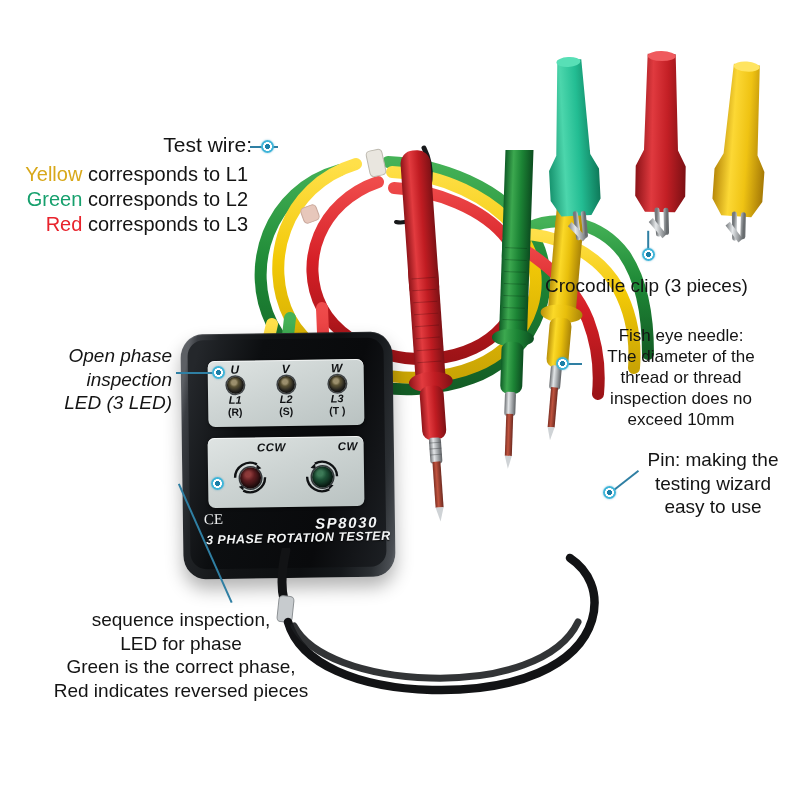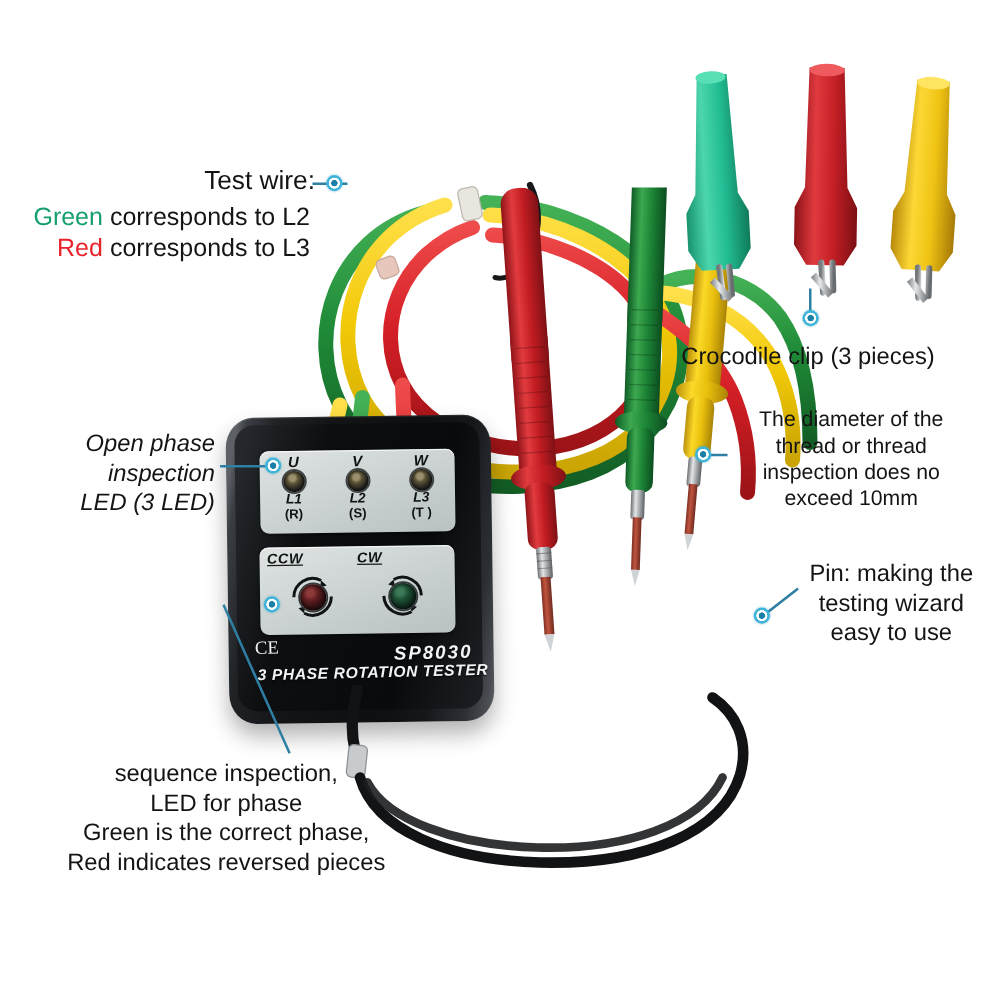--- a/index.html
+++ b/index.html
@@ -42,21 +42,21 @@
   .panel-rot{left:26px;top:104px;width:156px;height:70px;}
 
   .led-col{position:absolute;top:3px;width:46px;text-align:center;}
   .led-col .lab{font-style:italic;font-weight:bold;font-size:12px;color:#101214;line-height:1.0;}
   .led-col .lab2{font-style:italic;font-weight:bold;font-size:11px;color:#101214;line-height:1.05;margin-top:1px;}
   .led-col .lab3{font-weight:bold;font-size:10.5px;color:#101214;line-height:1.05;}
   .bulb{width:17px;height:17px;border-radius:50%;margin:1px auto 0;
      background:radial-gradient(circle at 42% 34%,#9b8f6d 0 16%,#5c5436 30%,#2a2822 58%,#131312 82%,#0a0a0a 100%);
      box-shadow:inset 0 0 3px rgba(0,0,0,.9),0 0 0 1.5px #3f4346,0 1px 1px rgba(255,255,255,.5);}
 
-  .rot-col{position:absolute;top:4px;width:72px;text-align:left;text-decoration:underline;}
+  .rot-col{position:absolute;top:4px;width:72px;text-align:right;}
   .rot-col .rlab{font-style:italic;font-weight:bold;font-size:11.5px;letter-spacing:.4px;color:#101214;}
   .rot-wrap{position:relative;width:46px;height:46px;margin:1px auto 0;}
   .rot-wrap svg{position:absolute;left:0;top:0;}
   .rbulb{position:absolute;left:13px;top:13px;width:21px;height:21px;border-radius:50%;
      box-shadow:inset 0 0 4px rgba(0,0,0,.85),0 0 0 1.5px #34383b,0 1px 1px rgba(255,255,255,.45);}
   .rbulb.ccw{background:radial-gradient(circle at 38% 32%,#8e3a3a 0 14%,#5e1d20 34%,#2e1012 64%,#140809 100%);}
   .rbulb.cw{background:radial-gradient(circle at 38% 32%,#3d7a57 0 14%,#1d5136 34%,#0f2a1d 64%,#071310 100%);}
 
   .brand{position:absolute;transform:rotate(-1.4deg);color:#f2f4f5;font-style:italic;font-weight:bold;}
   .brand-model{right:16px;top:181px;font-size:15px;letter-spacing:1.6px;text-shadow:0 1px 1px rgba(0,0,0,.8);}
@@ -319,20 +319,21 @@
     <path d="M38 2 C 34 20, 32 36, 36 52" stroke="#121315" stroke-width="9" fill="none" stroke-linecap="round"></path>
     <rect x="30" y="48" width="15" height="26" rx="4" fill="#c7cbce" stroke="#8d9194" stroke-width="1" transform="rotate(6 37 61)"></rect>
     <path d="M40 74 C 52 116, 110 140, 184 142 C 268 144, 330 118, 344 72 C 352 44, 340 22, 322 10" stroke="#121315" stroke-width="8.5" fill="none" stroke-linecap="round"></path>
     <path d="M46 78 C 62 108, 116 128, 182 130 C 252 132, 312 112, 330 74" stroke="#1c1e20" stroke-width="7" fill="none" stroke-linecap="round" opacity=".9"></path>
   </svg>
 
   <div class="anno t-right" style="left:0px;top:132px;width:252px;font-size:21px;">
     <span class="ln">Test wire:</span>
   </div>
   <div class="anno t-right" style="left:0px;top:162px;width:248px;font-size:20px;">
+    <span class="ln"><span class="c-yellow">Yellow</span><span> corresponds to L1</span></span>
     <span class="ln"><span class="c-green">Green</span><span> corresponds to L2</span></span>
     <span class="ln"><span class="c-red">Red</span><span> corresponds to L3</span></span>
   </div>
   <div class="lead" style="left:250px;top:146px;width:28px;"></div>
   <div class="dot" style="left:261px;top:140px;"></div>
 
   <div class="anno t-right" style="left:28px;top:344px;width:144px;font-size:19px;font-style:italic;">
     <span class="ln">Open phase</span>
     <span class="ln">inspection</span>
     <span class="ln">LED (3 LED)</span>
@@ -340,20 +341,21 @@
   <div class="lead" style="left:176px;top:372px;width:44px;"></div>
   <div class="dot" style="left:212px;top:366px;"></div>
 
   <div class="anno t-left" style="left:545px;top:274px;width:250px;font-size:19px;">
     <span class="ln">Crocodile clip (3 pieces)</span>
   </div>
   <div class="lead" style="left:648px;top:252px;width:22px;transform:rotate(-90deg);"></div>
   <div class="dot" style="left:642px;top:248px;"></div>
 
   <div class="anno t-center" style="left:562px;top:325px;width:238px;font-size:17px;">
+    <span class="ln">Fish eye needle:</span>
     <span class="ln">The diameter of the</span>
     <span class="ln">thread or thread</span>
     <span class="ln">inspection does no</span>
     <span class="ln">exceed 10mm</span>
   </div>
   <div class="lead" style="left:568px;top:363px;width:14px;"></div>
   <div class="dot" style="left:556px;top:357px;"></div>
 
   <div class="anno t-left" style="left:633px;top:448px;width:160px;font-size:19px;text-align:center;">
     <span class="ln">Pin: making the</span>

